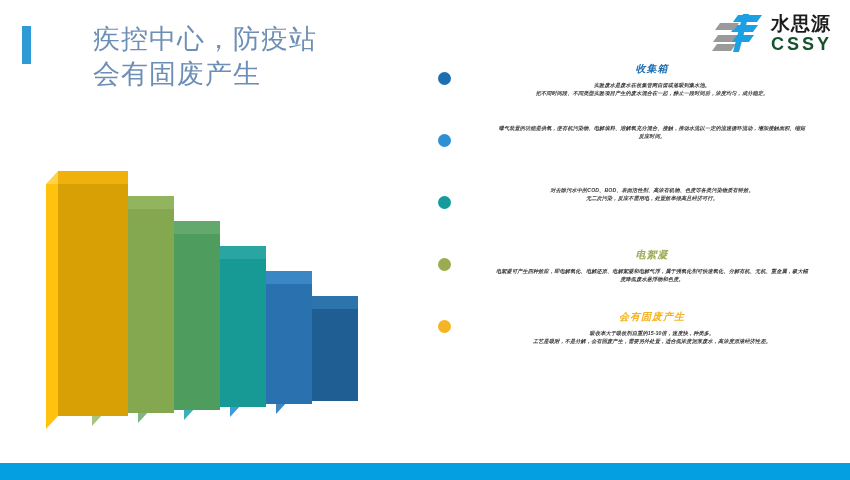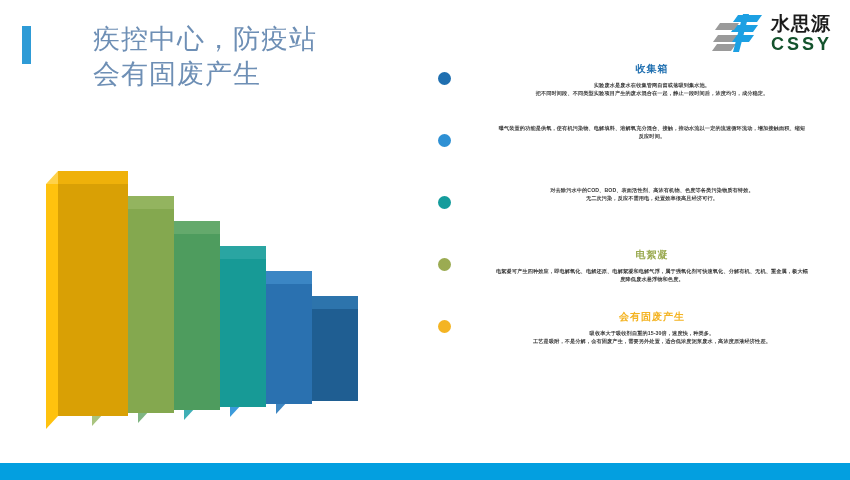--- a/index.html
+++ b/index.html
@@ -95,20 +95,21 @@
   #process-list {
     position: absolute;
     left: 428px;
     top: 62px;
     width: 412px;
     height: 375px;
   }
   .process-item {
     position: relative;
     height: 62px;
+    font-style: italic;
   }
   .bullet-dot {
     position: absolute;
     left: 10px;
     top: 10px;
     width: 13px;
     height: 13px;
     border-radius: 50%;
   }
   .item-body {

